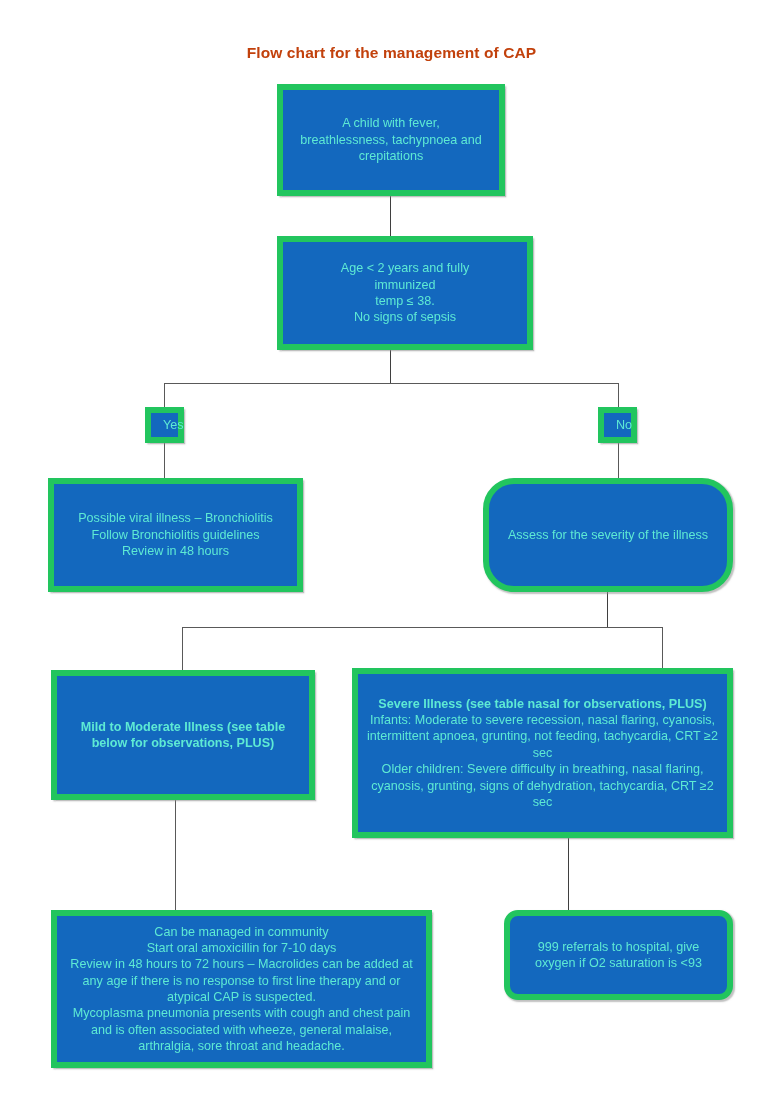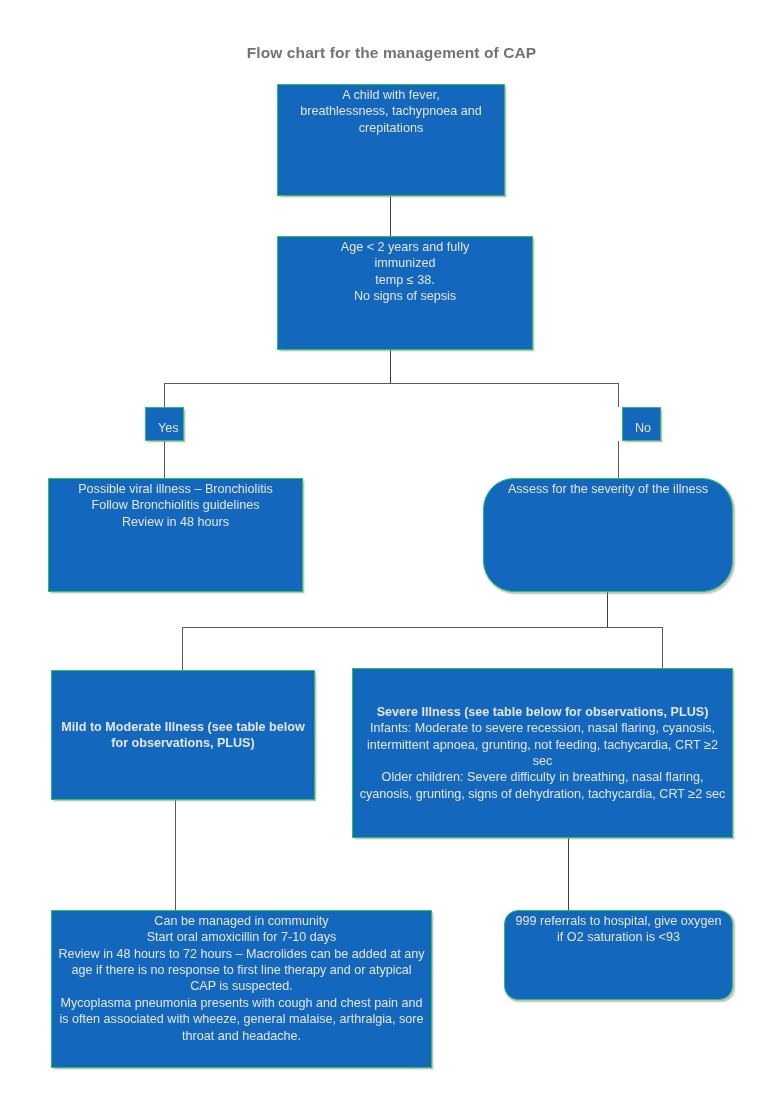--- a/index.html
+++ b/index.html
@@ -18,30 +18,31 @@
     overflow: hidden;
   }
   #chart-title {
     position: absolute;
     left: 0;
     top: 44px;
     width: 783px;
     text-align: center;
     font-size: 15.5px;
     font-weight: bold;
-    color: #737373;
+    color: #c2410c;
     letter-spacing: 0.1px;
   }
   .node {
     position: absolute;
     box-sizing: border-box;
     background: #1368BE;
-    border: 1px solid #22c55e;
-    color: #e5e5e5;
+    border: 6px solid #22c55e;
+    color: #5eead4;
     display: flex;
+    align-items: center;
     justify-content: center;
     text-align: center;
     line-height: 1.30;
     font-size: 12.6px;
     padding: 2px 6px;
     box-shadow: 1.5px 1.5px 1.5px rgba(140,140,140,0.55);
   }
   .node .txt {
     display: block;
     width: 100%;
@@ -107,40 +108,40 @@
     <span class="txt">Age &lt; 2 years and fully
 immunized
 temp ≤ 38.
 No signs of sepsis</span>
   </div>
 
   <div class="node small-node" style="left:145px; top:407px; width:39px; height:34px;">
     <span class="txt">Yes</span>
   </div>
 
-  <div class="node small-node" style="left:598px; top:407px; width:39px; height:34px;margin-left:24px;">
+  <div class="node small-node" style="left:598px; top:407px; width:39px; height:34px;">
     <span class="txt">No</span>
   </div>
 
   <div class="node" style="left:48px; top:478px; width:255px; height:114px;">
     <span class="txt">Possible viral illness – Bronchiolitis
 Follow Bronchiolitis guidelines
 Review in 48 hours</span>
   </div>
 
   <div class="node" style="left:483px; top:478px; width:250px; height:114px;border-radius:31px;">
     <span class="txt">Assess for the severity of the illness</span>
   </div>
 
   <div class="node" style="left:51px; top:670px; width:264px; height:130px; flex-direction:column;">
     <span class="hdr">Mild to Moderate Illness (see table below for observations, PLUS)</span>
   </div>
 
   <div class="node" style="left:352px; top:668px; width:381px; height:170px; flex-direction:column;">
-    <span class="hdr">Severe Illness (see table below for observations, PLUS)</span>
+    <span class="hdr">Severe Illness (see table nasal for observations, PLUS)</span>
     <span class="txt">Infants: Moderate to severe recession, nasal flaring, cyanosis, intermittent apnoea, grunting, not feeding, tachycardia, CRT ≥2 sec
 Older children: Severe difficulty in breathing, nasal flaring, cyanosis, grunting, signs of dehydration, tachycardia, CRT ≥2 sec</span>
   </div>
 
   <div class="node" style="left:51px; top:910px; width:381px; height:158px;">
     <span class="txt">Can be managed in community
 Start oral amoxicillin for 7-10 days
 Review in 48 hours to 72 hours – Macrolides can be added at any age if there is no response to first line therapy and or atypical CAP is suspected.
 Mycoplasma pneumonia presents with cough and chest pain and is often associated with wheeze, general malaise, arthralgia, sore throat and headache.</span>
   </div>

